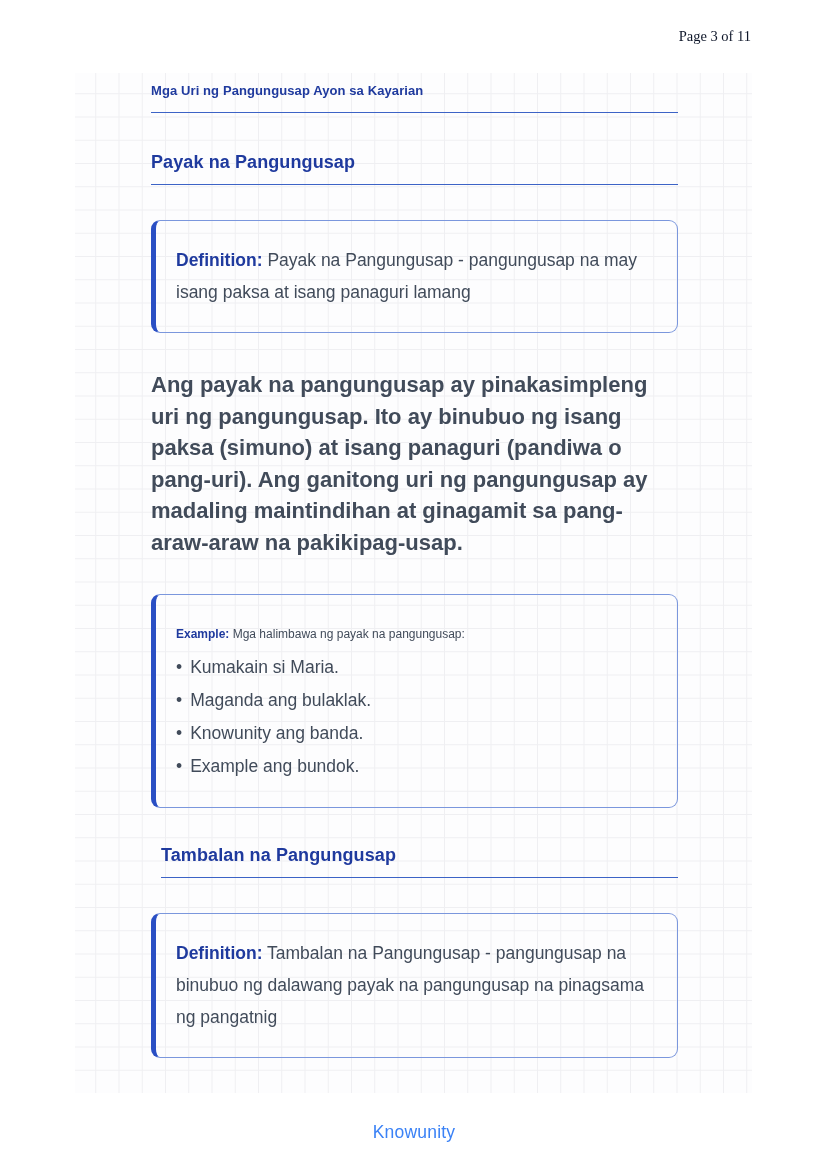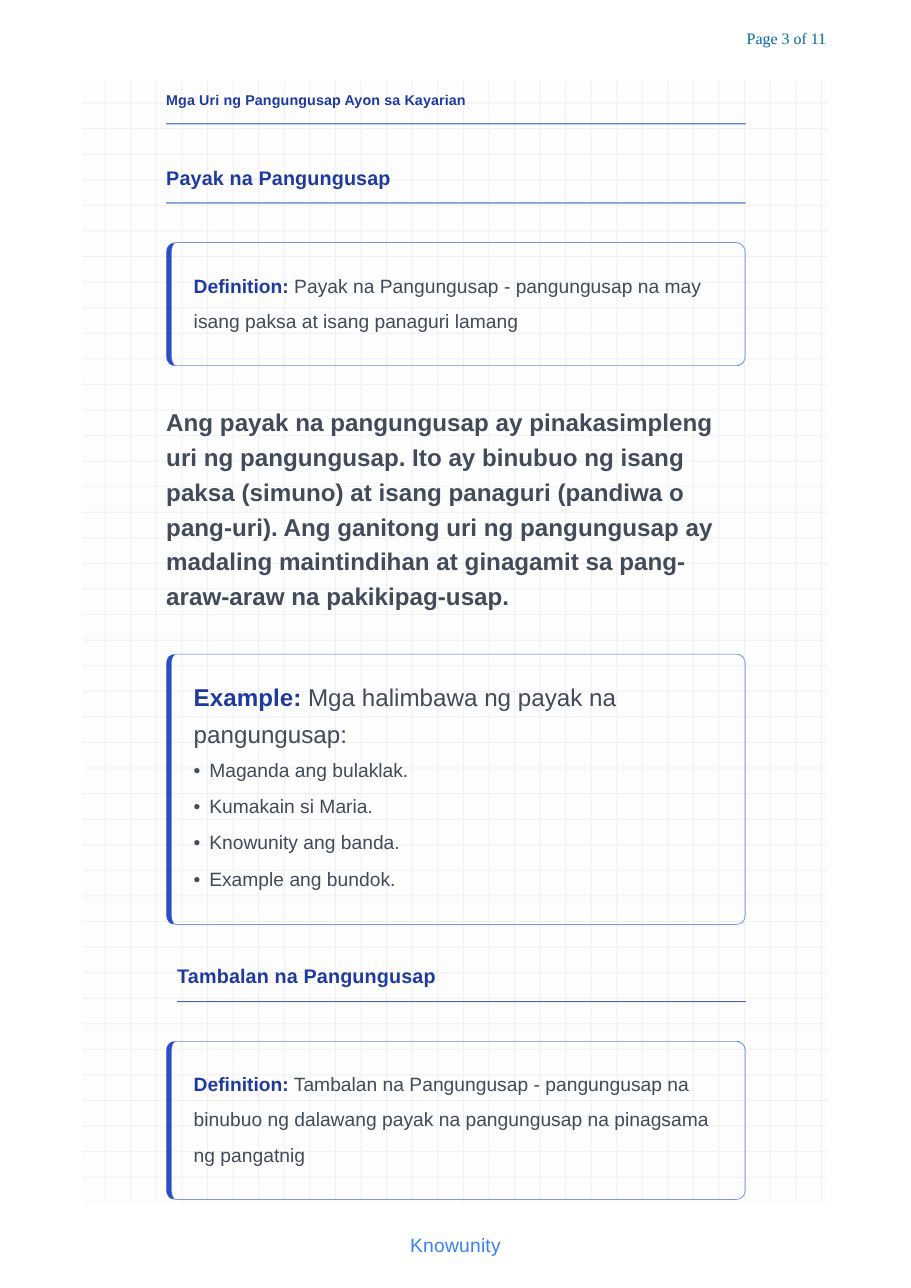--- a/index.html
+++ b/index.html
@@ -11,21 +11,21 @@
     background: #ffffff;
     font-family: "Liberation Sans", sans-serif;
     overflow: hidden;
   }
   .page-indicator {
     position: absolute;
     top: 28px;
     right: 77px;
     font-family: "Liberation Serif", serif;
     font-size: 14.5px;
-    color: #0369a1;
+    color: #0f172a;
   }
   .paper {
     position: absolute;
     left: 75px;
     top: 73px;
     width: 677px;
     height: 1020px;
     background-color: #fdfdfe;
     background-image:
       linear-gradient(to right, #efeff2 1px, transparent 1px),
@@ -79,21 +79,21 @@
     line-height: 31.6px;
     color: #414b5a;
     font-weight: bold;
   }
   .example-list {
     margin: 0;
     padding: 0;
     list-style: none;
   }
   .example-intro {
-    font-size: 22px;
+    font-size: 12px;
     line-height: 33px;
     color: #414b5a;
   }
   .example-item {
     font-size: 17.5px;
     line-height: 33px;
     color: #414b5a;
   }
   .bullet {
     display: inline-block;
@@ -131,22 +131,22 @@
       </div>
 
       <p class="body-paragraph">Ang payak na pangungusap ay pinakasimpleng uri ng pangungusap. Ito ay binubuo ng isang paksa (simuno) at isang panaguri (pandiwa o pang-uri). Ang ganitong uri ng pangungusap ay madaling maintindihan at ginagamit sa pang-araw-araw na pakikipag-usap.</p>
 
       <div class="callout">
         <div class="callout-text">
           <div class="example-intro">
             <span class="callout-label">Example:</span><span> Mga halimbawa ng payak na pangungusap:</span>
           </div>
           <ul class="example-list">
+            <li class="example-item"><span class="bullet">•</span><span>Kumakain si Maria.</span></li>
             <li class="example-item"><span class="bullet">•</span><span>Maganda ang bulaklak.</span></li>
-            <li class="example-item"><span class="bullet">•</span><span>Kumakain si Maria.</span></li>
             <li class="example-item"><span class="bullet">•</span><span>Knowunity ang banda.</span></li>
             <li class="example-item"><span class="bullet">•</span><span>Example ang bundok.</span></li>
           </ul>
         </div>
       </div>
 
       <h2 class="h2 h2-tambalan">Tambalan na Pangungusap</h2>
 
       <div class="callout">
         <div class="callout-text">

